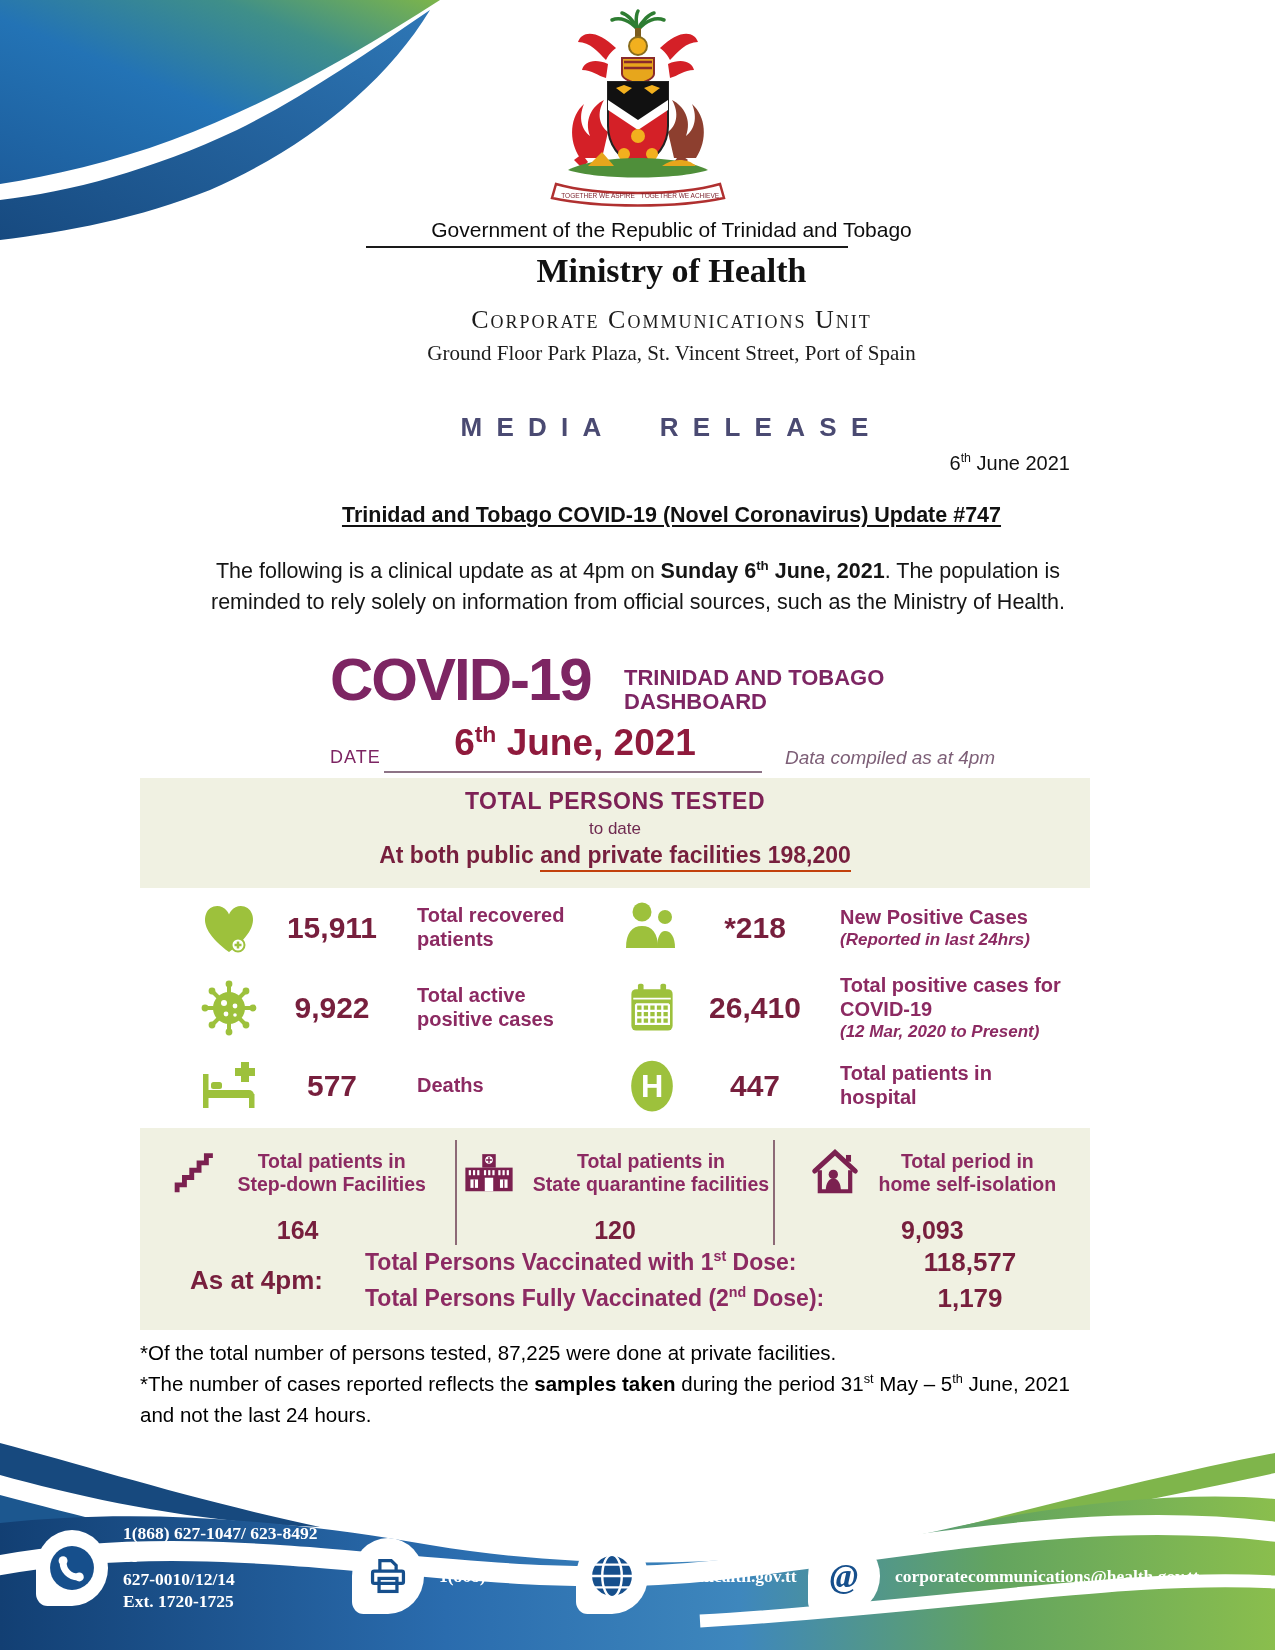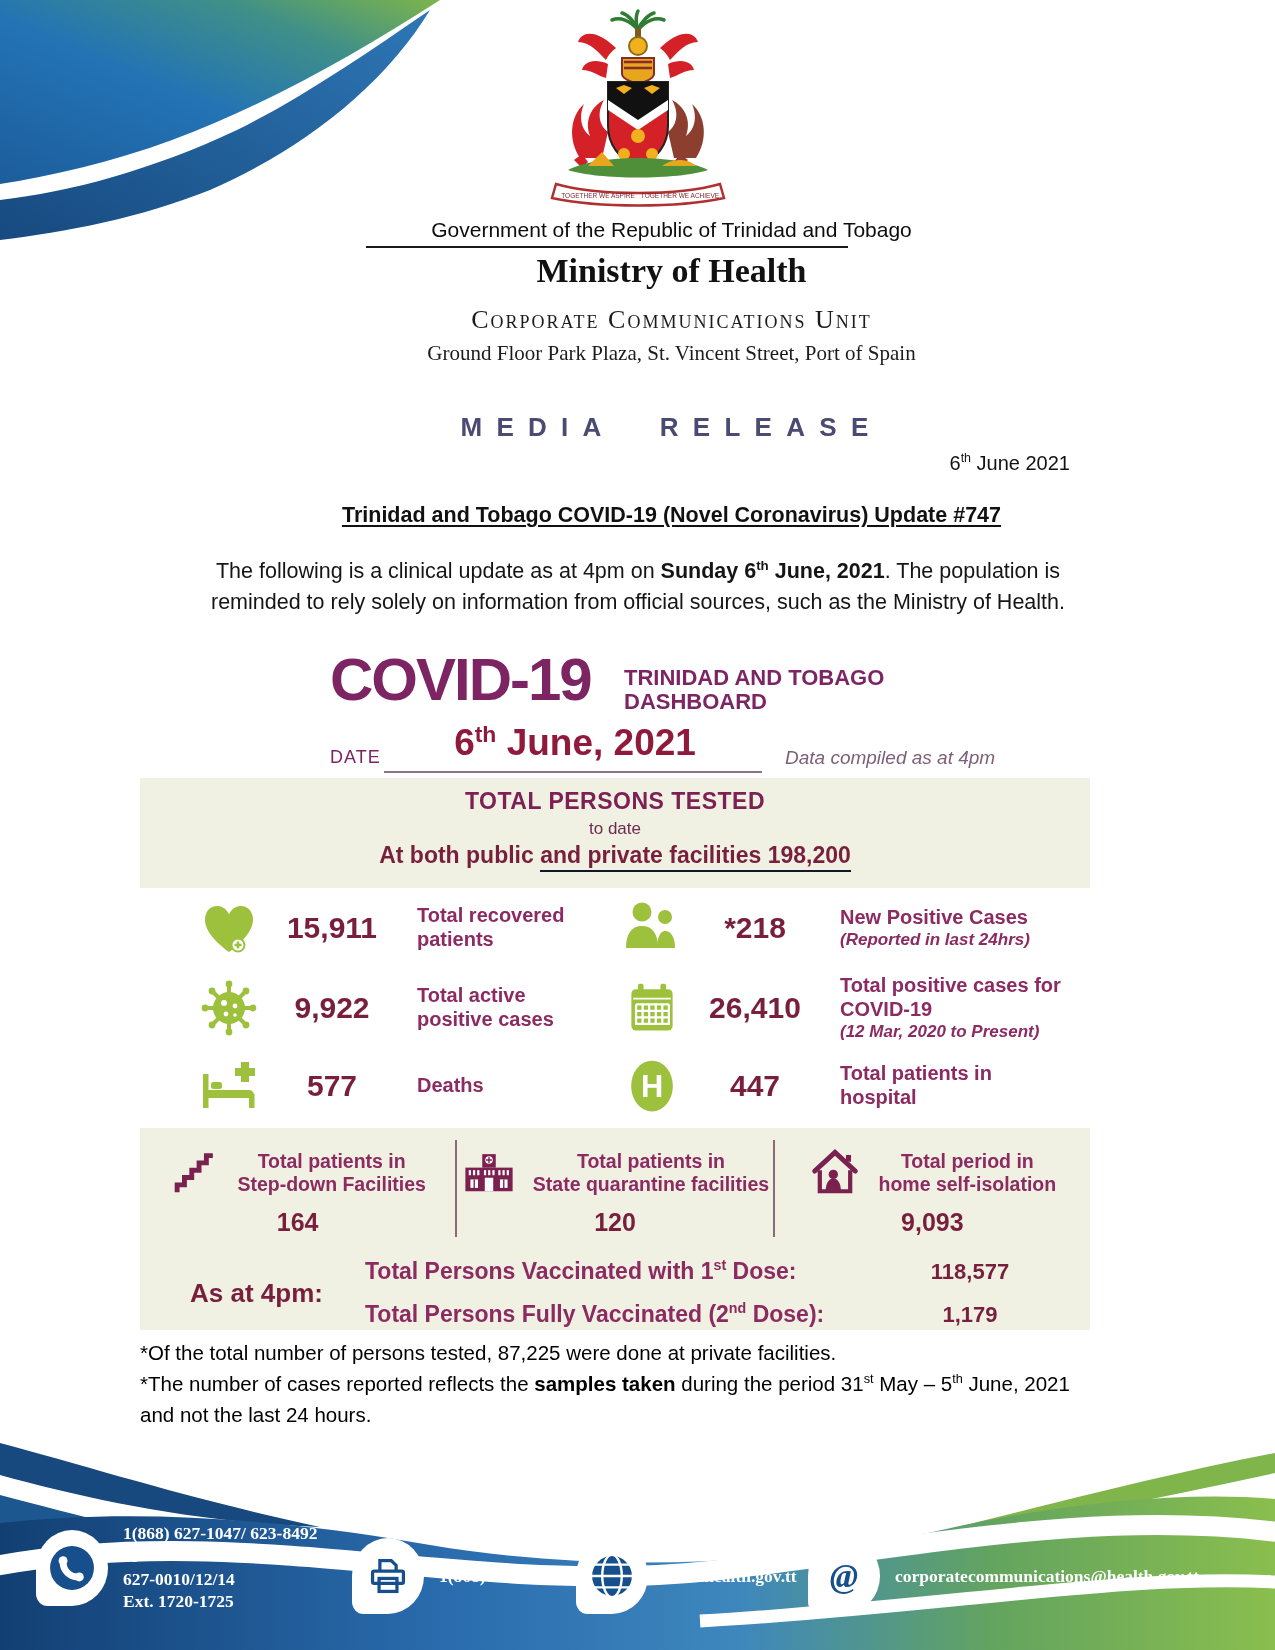--- a/index.html
+++ b/index.html
@@ -29,46 +29,46 @@
   .date-label{left:330px;top:747px;font-size:18px;color:#7d2563;letter-spacing:1px;}
   .date-rule{left:384px;top:771px;width:378px;border-top:2px solid #8d7386;height:0;}
   .dash-date{left:400px;top:722px;width:350px;text-align:center;font-size:37px;font-weight:bold;color:#8f1a3c;}
   .compiled{left:785px;top:747px;font-size:19px;font-style:italic;color:#7d5f77;}
 
   .band{left:140px;width:950px;background:#f0f1e2;}
   .band1{top:778px;height:110px;}
   .tested-title{top:788px;left:140px;width:950px;text-align:center;font-size:23px;font-weight:bold;color:#7d2155;letter-spacing:0.5px;}
   .tested-sub{top:819px;left:140px;width:950px;text-align:center;font-size:17px;color:#6f2a50;}
   .fac-line{top:842px;left:140px;width:950px;text-align:center;font-size:23px;font-weight:bold;color:#771f3d;}
-  .fac-line .ul{border-bottom:2px solid #0f172a;padding-bottom:2px;}
+  .fac-line .ul{border-bottom:2px solid #c2410c;padding-bottom:2px;}
 
   .tile{position:absolute;display:flex;align-items:center;}
   .tile-l{left:185px;width:445px;}
   .tile-r{left:608px;width:475px;}
   .row1{top:888px;height:80px;} .row2{top:968px;height:80px;} .row3{top:1046px;height:80px;}
   .t-icon{flex:0 0 88px;display:flex;justify-content:center;align-items:center;}
   .t-val{flex:0 0 118px;text-align:center;font-size:30px;font-weight:bold;color:#771f3d;}
   .t-label{margin-left:26px;font-size:20px;font-weight:bold;color:#8c2a62;line-height:1.18;}
   .tile-l .t-label{width:168px;} .tile-r .t-label{width:228px;}
   .t-note{font-size:17px;font-style:italic;font-weight:bold;color:#8c2a62;}
   .t-note:empty{display:none;}
 
   .band2{top:1128px;height:202px;}
   .fac-row{position:absolute;left:140px;top:1140px;width:950px;display:flex;}
   .fac-col{flex:1;display:flex;flex-direction:column;align-items:center;padding-top:4px;}
   .fac-col + .fac-col{border-left:2px solid #8d6a77;}
   .fac-top{display:flex;align-items:center;gap:16px;}
   .fac-label{font-size:19.5px;font-weight:bold;color:#8c2a62;line-height:1.2;text-align:center;}
-  .fac-val{margin-top:6px;font-size:25px;font-weight:bold;color:#771f3d;}
+  .fac-val{margin-top:14px;font-size:25px;font-weight:bold;color:#771f3d;}
   .vax{position:absolute;left:190px;top:1242px;width:860px;display:flex;align-items:center;}
   .vax-asat{flex:0 0 175px;font-size:26px;font-weight:bold;color:#771f3d;}
   .vax-lines{flex:1;}
-  .vax-line{display:flex;align-items:center;margin:16px 0;}
+  .vax-line{display:flex;align-items:center;margin:5px 0;}
   .vax-text{flex:1;font-size:23px;font-weight:bold;color:#8c2a62;}
-  .vax-val{flex:0 0 160px;text-align:center;font-size:22px;font-weight:bold;color:#771f3d;}
+  .vax-val{flex:0 0 160px;text-align:center;font-size:26px;font-weight:bold;color:#771f3d;}
 
   
   .fnotes{left:140px;top:1338px;width:955px;font-size:20.5px;line-height:1.5;color:#000;}
 
   
   .footer-svg{left:0;bottom:0;}
   .contact{position:absolute;display:flex;align-items:center;gap:15px;color:#fff;
            font-family:"Liberation Serif",serif;font-weight:bold;}
   .blob{flex:0 0 72px;width:72px;height:76px;background:#fff;border-radius:50% 50% 50% 16%;
         display:flex;align-items:center;justify-content:center;}

